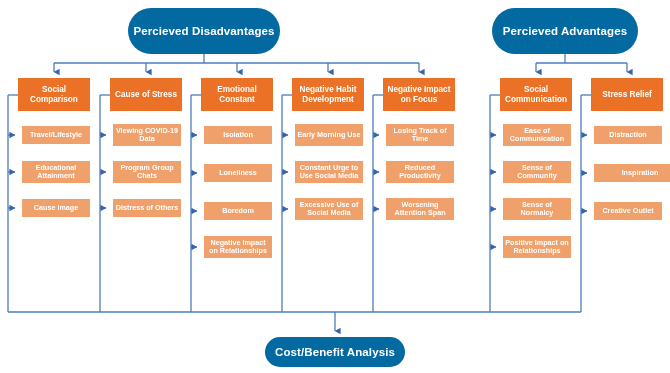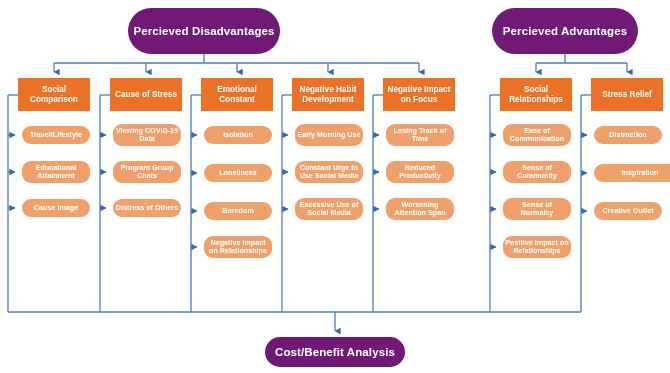--- a/index.html
+++ b/index.html
@@ -18,38 +18,37 @@
     box-sizing:border-box;
     display:flex;
     align-items:center;
     justify-content:center;
     text-align:center;
     color:#ffffff;
     line-height:1.12;
     z-index:3;
   }
   .pill{
-    background:#701a75;
+    background:#0369a1;
     border-radius:24px;
     font-size:11.5px;
     font-weight:bold;
     letter-spacing:.1px;
   }
   .cat{
     background:#ea7125;
     font-size:8.2px;
     font-weight:bold;
     padding:2px 3px;
   }
   .leaf{
     background:#f0a06a;
     font-size:7.2px;
     font-weight:bold;
     padding:1px 2px;
-    border-radius:9px;
   }
   .node span{display:block;width:100%;}
 </style>
 </head>
 <body>
 
 <div id="stage">
 
   <svg id="wires" viewBox="0 0 670 373" preserveAspectRatio="none">
     <defs>
@@ -144,21 +143,21 @@
   <div class="node cat" style="left:201px;top:78px;width:72px;height:33px;">
     <span>Emotional Constant</span>
     </div>
   <div class="node cat" style="left:292px;top:78px;width:72px;height:33px;">
     <span>Negative Habit Development</span>
     </div>
   <div class="node cat" style="left:383px;top:78px;width:72px;height:33px;align-items:center;">
     <span>Negative Impact on Focus</span>
     </div>
   <div class="node cat" style="left:500px;top:78px;width:72px;height:33px;">
-    <span>Social Relationships</span>
+    <span>Social Communication</span>
     </div>
   <div class="node cat" style="left:591px;top:78px;width:72px;height:33px;">
     <span>Stress Relief</span>
     </div>
 
   <div class="node leaf" style="left:22px;top:126px;width:68px;height:18px;">
     <span>Travel/Lifestyle</span>
     </div>
   <div class="node leaf" style="left:22px;top:161px;width:68px;height:22px;">
     <span>Educational Attainment</span>

